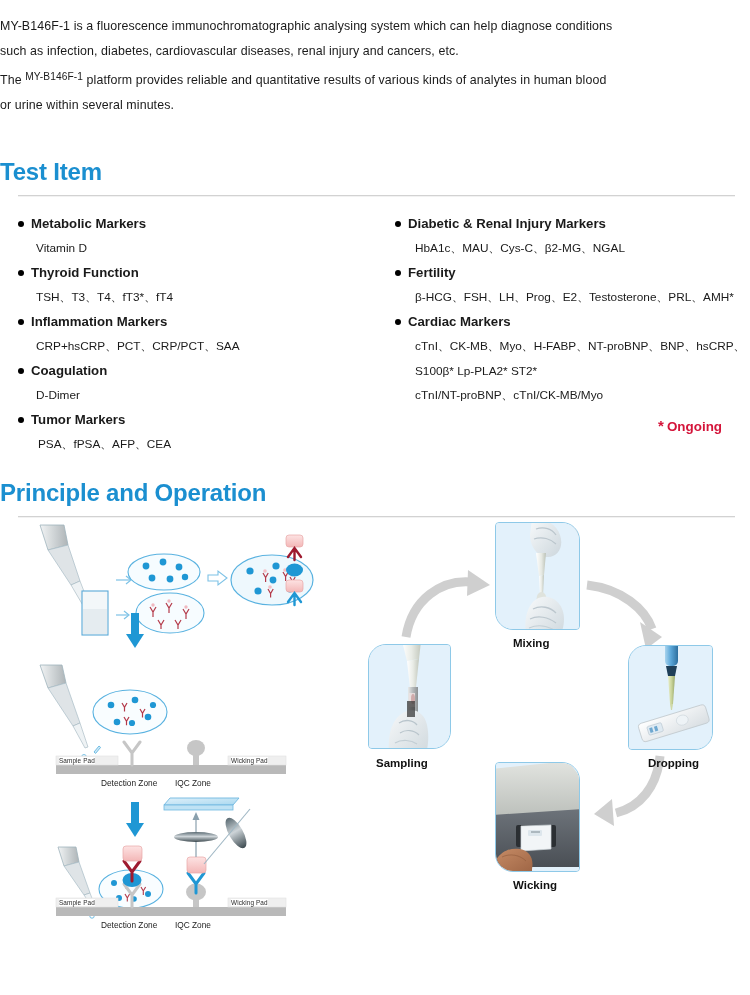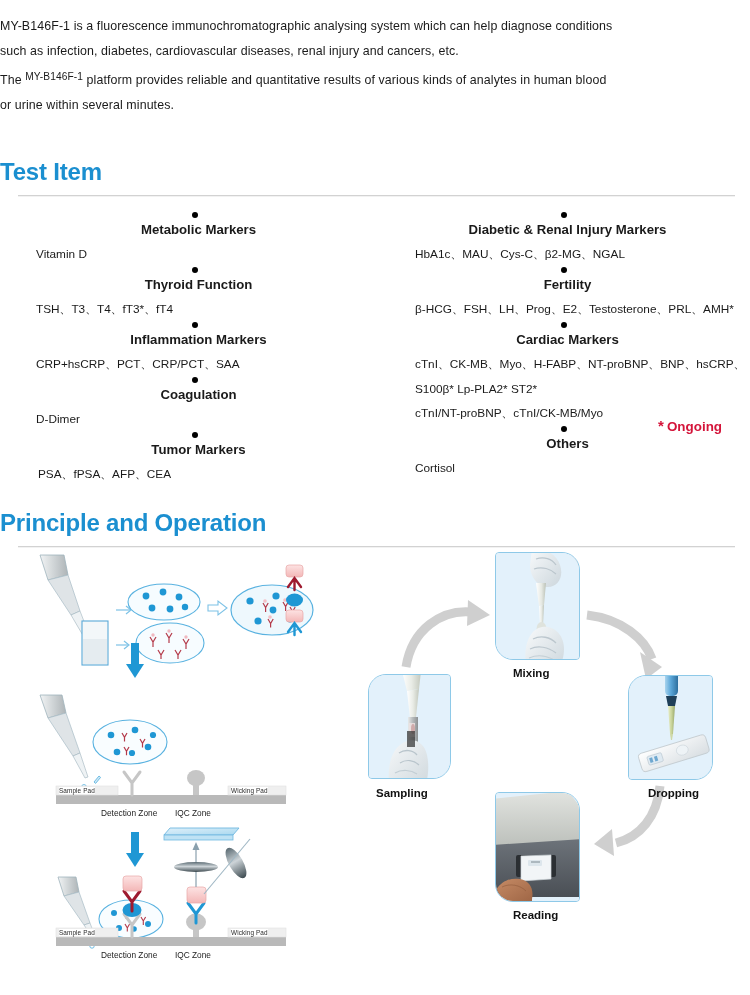--- a/index.html
+++ b/index.html
@@ -51,21 +51,20 @@
   .col.right { padding-left:16px; }
 
   .grp { margin-bottom:0; }
   .grp-title {
     font-weight:bold;
     font-size:13.2px;
     line-height:24.5px;
     display:flex;
     align-items:center;
     white-space:nowrap;
-    flex-direction:column;
   }
   .bullet {
     display:inline-block;
     width:6px; height:6px;
     border-radius:50%;
     background:#000;
     margin-right:7px;
     flex:none;
   }
   .grp-items {
@@ -202,27 +201,20 @@
         <div class="grp-items">β-HCG、FSH、LH、Prog、E2、Testosterone、PRL、AMH*</div>
       </div>
       <div class="grp">
         <div class="grp-title">
             <span class="bullet"></span>
             <span>Cardiac Markers</span>
           </div>
         <div class="grp-items">cTnI、CK-MB、Myo、H-FABP、NT-proBNP、BNP、hsCRP、</div>
         <div class="grp-items">S100β* Lp-PLA2* ST2*</div>
         <div class="grp-items">cTnI/NT-proBNP、cTnI/CK-MB/Myo</div>
-      </div>
-      <div class="grp">
-        <div class="grp-title">
-            <span class="bullet"></span>
-            <span>Others</span>
-          </div>
-        <div class="grp-items">Cortisol</div>
       </div>
     </div>
 
     <div class="ongoing"><span class="star">*</span><span>Ongoing</span></div>
   </div>
 </div>
 
 <div class="principle" style="margin-top:22px">
   <div class="sec-head">Principle and Operation</div>
   <div class="rule"></div>
@@ -589,16 +581,16 @@
           <rect x="20" y="62" width="40" height="22" rx="2" fill="#2b2f33"></rect>
 
           <polygon points="25,63 55,62 55,86 25,88" fill="#f2f5f7" stroke="#cfd6da" stroke-width="0.7"></polygon>
           <rect x="32" y="67" width="14" height="6" rx="1" fill="#dde6ec"></rect>
           <line x1="35" y1="69" x2="44" y2="69" stroke="#7d8a92" stroke-width="1"></line>
 
           <path d="M-6,110 C0,90 12,84 24,86 C34,88 38,96 36,106 L36,112 L-6,112 Z" fill="url(#rFinger)"></path>
           <path d="M6,94 C14,90 24,92 30,98" stroke="#8a5638" stroke-width="1" fill="none" opacity="0.5"></path>
         </svg>
       </div>
-      <div class="photo-cap" style="left:163px; top:362px;">Reading</div>
+      <div class="photo-cap" style="left:163px; top:362px;">Wicking</div>
     </div>
   </div>
 </div>
 
 </body></html>

